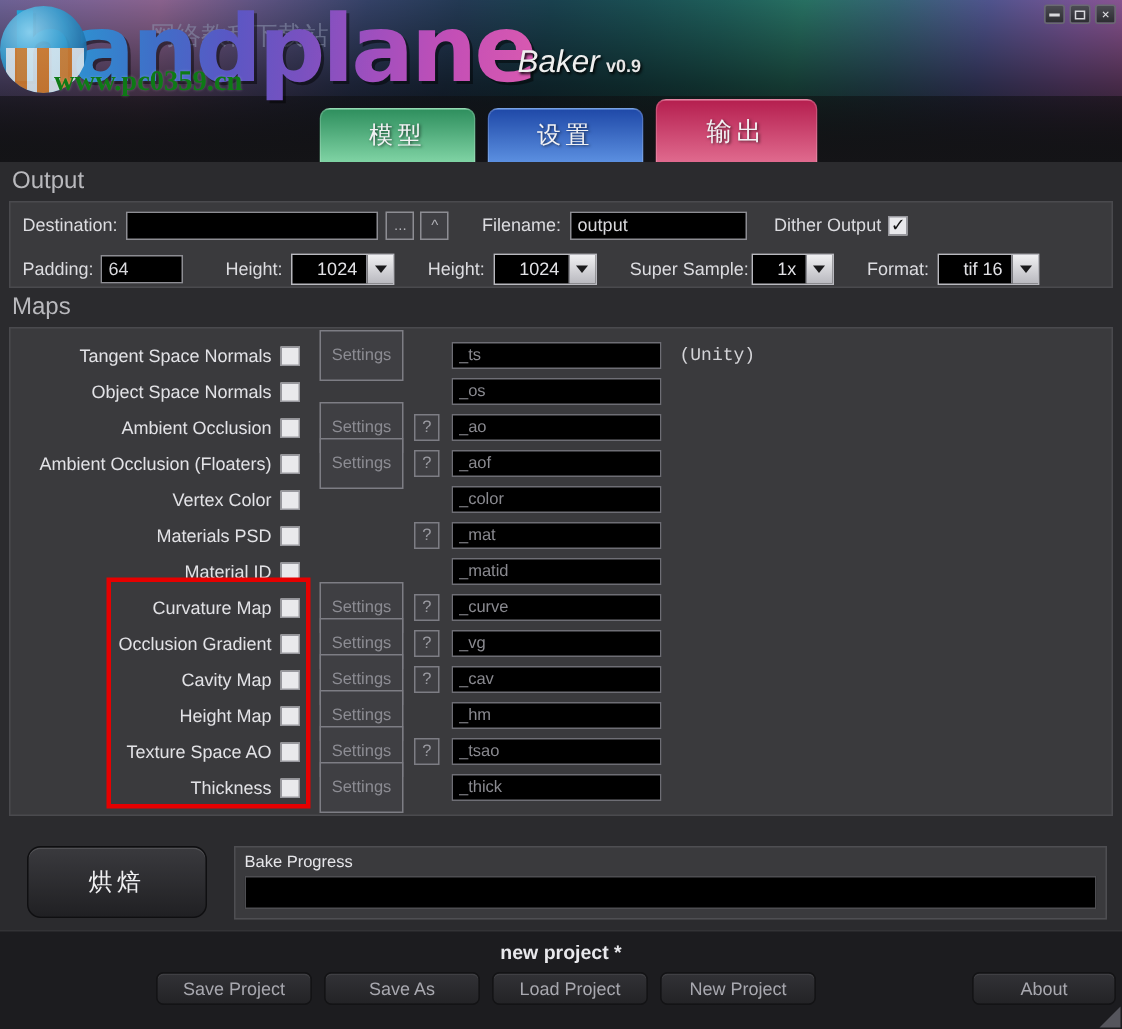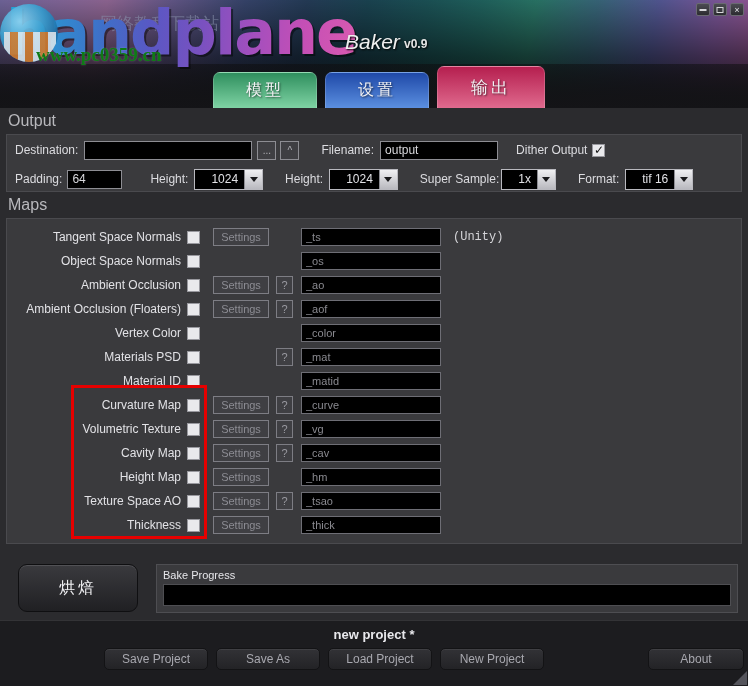--- a/index.html
+++ b/index.html
@@ -216,21 +216,21 @@
   .maps-panel { position: relative; padding: 6px 0; }
   .map-row {
     display: flex; align-items: center; height: 24px;
   }
   .map-name {
     width: 180px; text-align: right; padding-right: 6px;
     color: #e2e2e6; font-size: 12px; white-space: nowrap;
   }
   .map-chk-cell { width: 22px; display: flex; justify-content: flex-start; }
   .settings-btn {
-    width: 56px; height: 18px; margin-left: 4px;
+    width: 56px; height: 34px; margin-left: 4px;
     background: #3f3f43; border: 1px solid #7d7d84;
     color: #8c8c93; font-size: 11px;
     display: flex; align-items: center; justify-content: center;
     cursor: pointer;
   }
   .settings-spacer { width: 56px; height: 18px; margin-left: 4px; }
   .help-btn {
     width: 17px; height: 18px; margin-left: 7px;
     background: #3f3f43; border: 1px solid #7d7d84;
     color: #9a9aa1; font-size: 11px;
@@ -462,21 +462,21 @@
         <div class="map-row">
           <div class="map-name">Curvature Map</div>
           <div class="map-chk-cell">
             <span class="chk"></span>
           </div>
           <div class="settings-btn">Settings</div>
           <div class="help-btn">?</div>
           <input class="suffix-input" value="_curve" style="">
         </div>
         <div class="map-row">
-          <div class="map-name">Volumetric Texture</div>
+          <div class="map-name">Occlusion Gradient</div>
           <div class="map-chk-cell">
             <span class="chk"></span>
           </div>
           <div class="settings-btn">Settings</div>
           <div class="help-btn">?</div>
           <input class="suffix-input" value="_vg" style="">
         </div>
         <div class="map-row">
           <div class="map-name">Cavity Map</div>
           <div class="map-chk-cell">

